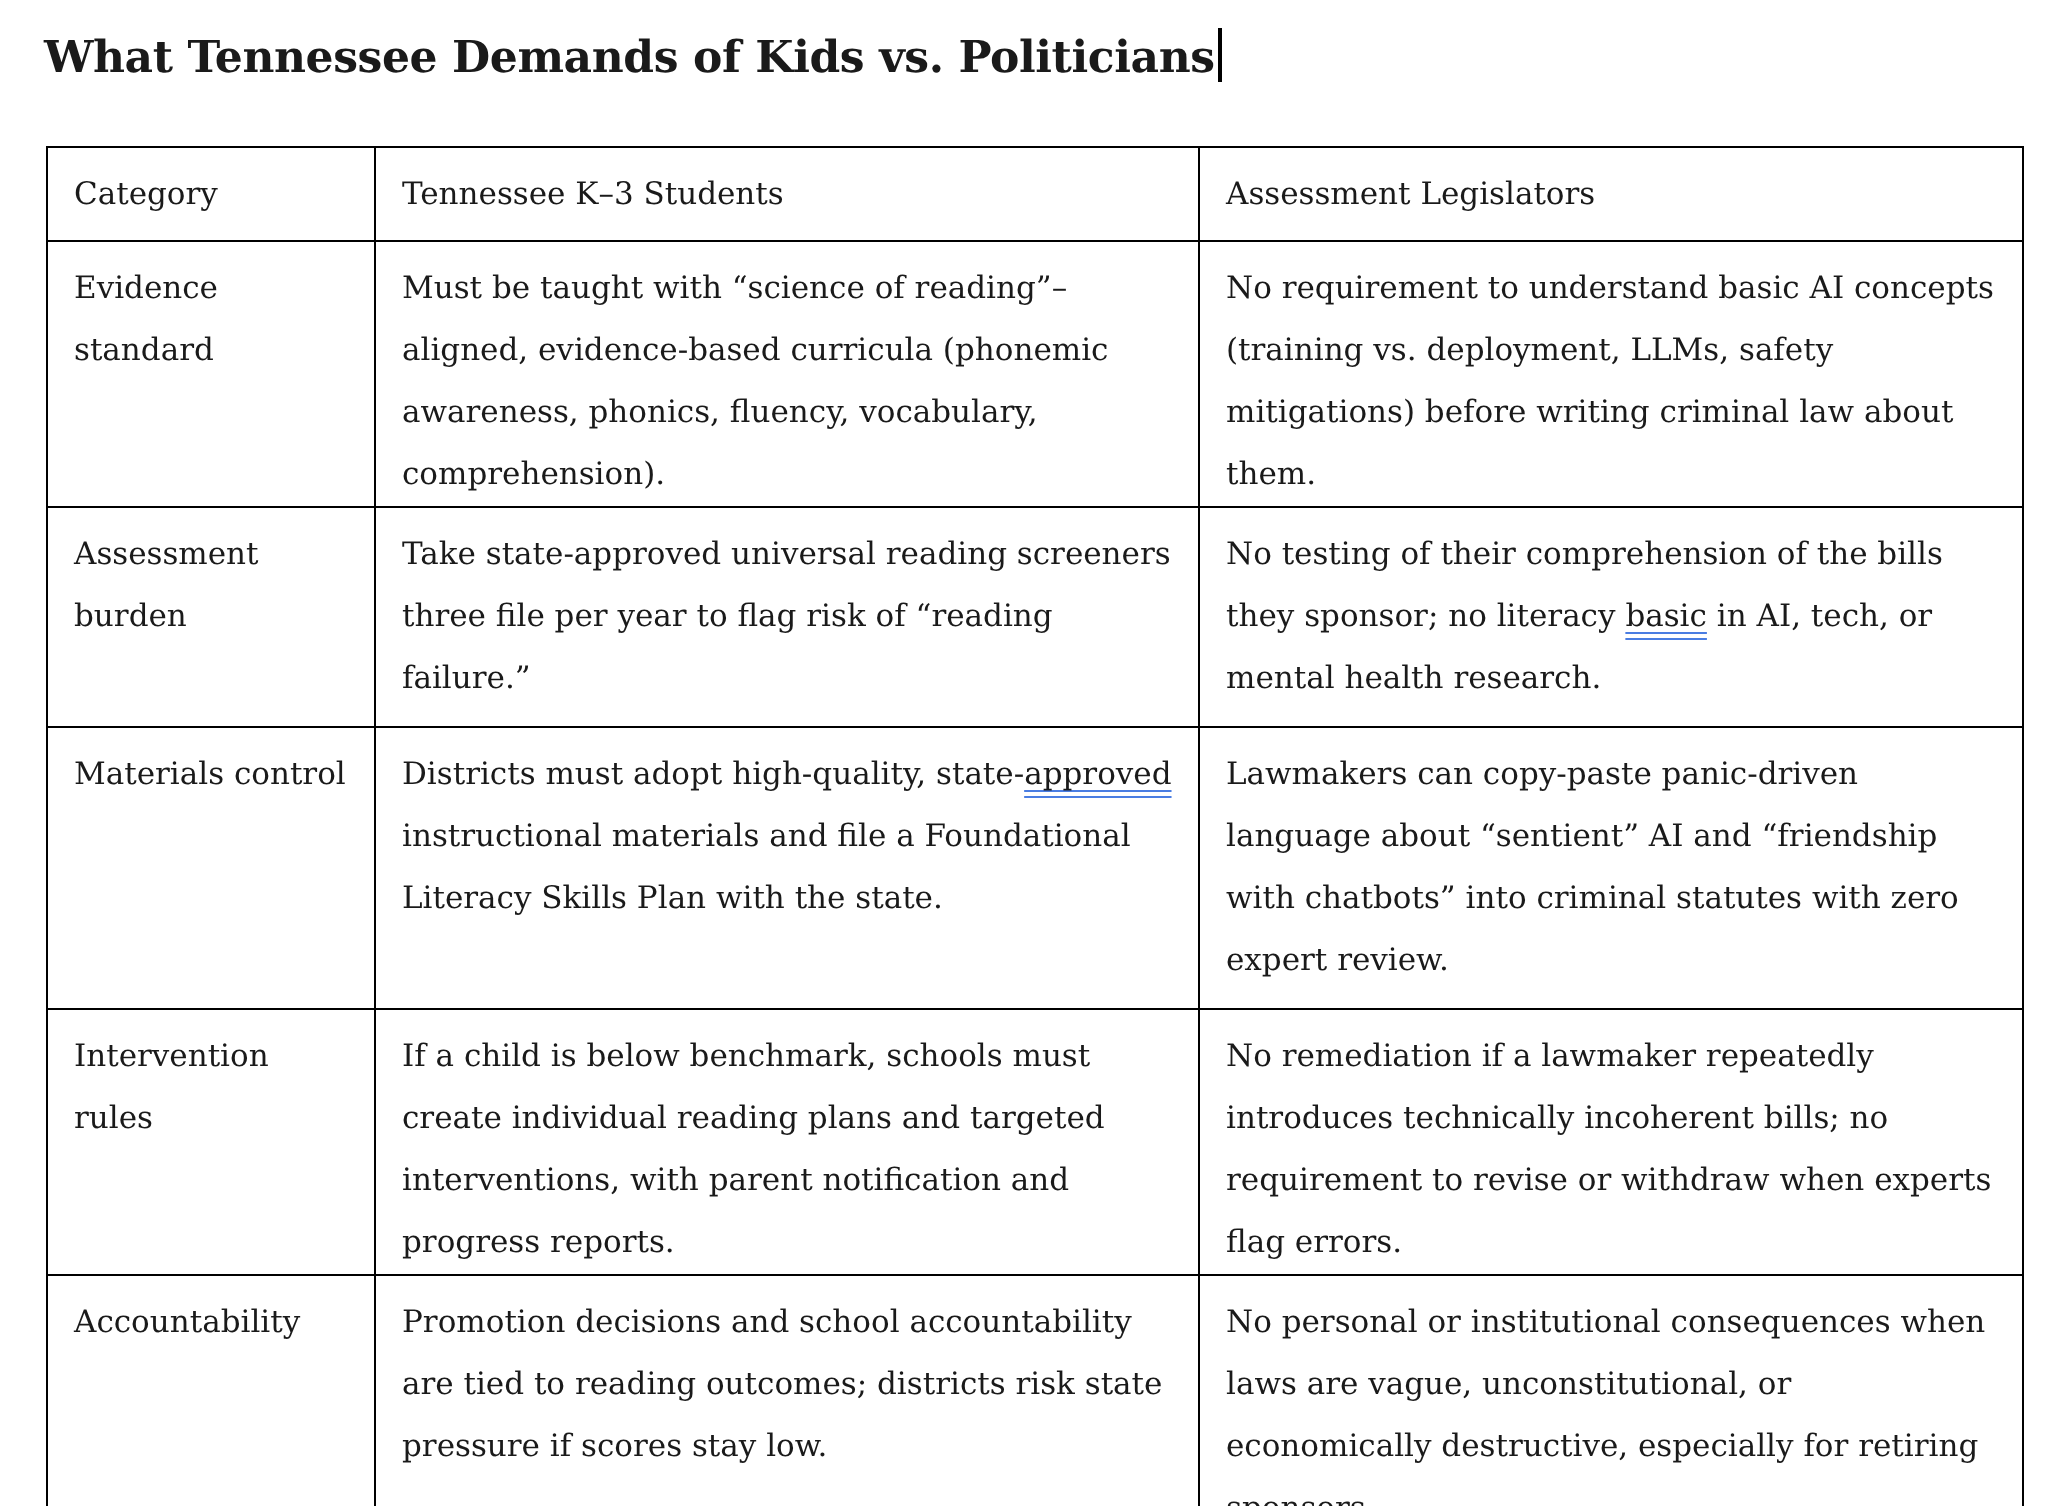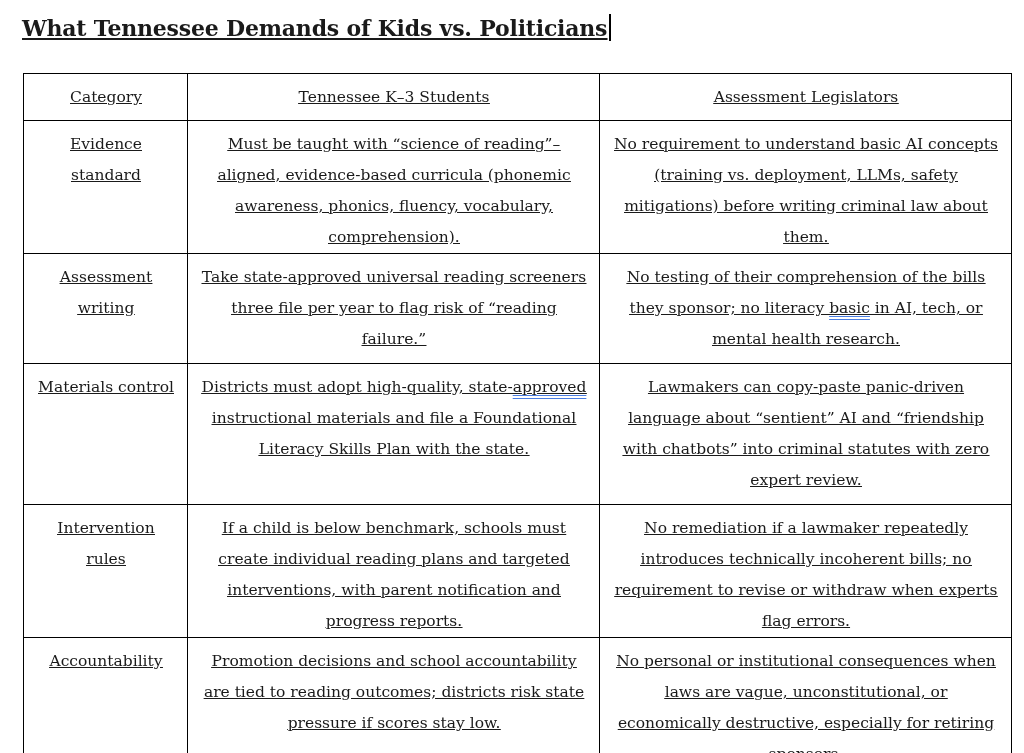--- a/index.html
+++ b/index.html
@@ -1,15 +1,15 @@
 <!DOCTYPE html>
 <html style="--grammar-color: #4a7de2;"><head>
 <meta charset="utf-8">
 <style>
-  * { box-sizing: border-box; margin: 0; padding: 0; text-decoration: underline; }
+  * { box-sizing: border-box; margin: 0; padding: 0; }
   html, body {
     width: 1024px; height: 753px;
     background: #ffffff;
     font-family: "DejaVu Serif", "Liberation Serif", serif;
     color: #1a1a1a;
     overflow: hidden;
     position: relative;
   }
   .doc-title {
     position: absolute;
@@ -29,21 +29,21 @@
   table.doc-table {
     position: absolute;
     top: 73px; left: 23px;
     width: 988px;
     border-collapse: collapse;
     table-layout: fixed;
   }
   .doc-table th, .doc-table td {
     border: 1.5px solid #000;
     vertical-align: top;
-    text-align: center;
+    text-align: left;
     font-size: 15.5px;
     line-height: 31px;
     padding: 8px 12px 0 13px;
     font-weight: normal;
   }
   .doc-table thead tr { height: 47px; }
   .doc-table tbody tr:nth-child(1) { height: 104px; }
   .doc-table tbody tr:nth-child(2) { height: 110px; }
   .doc-table tbody tr:nth-child(3) { height: 141px; }
   .doc-table tbody tr:nth-child(4) { height: 110px; }
@@ -75,21 +75,21 @@
         <th>Assessment Legislators</th>
       </tr>
     </thead>
     <tbody>
         <tr>
           <td class="cell-category">Evidence standard</td>
           <td class="cell-text">Must be taught with “science of reading”–aligned, evidence-based curricula (phonemic awareness, phonics, fluency, vocabulary, comprehension).</td>
           <td class="cell-text">No requirement to understand basic AI concepts (training vs. deployment, LLMs, safety mitigations) before writing criminal law about them.</td>
         </tr>
         <tr>
-          <td class="cell-category">Assessment writing</td>
+          <td class="cell-category">Assessment burden</td>
           <td class="cell-text">Take state-approved universal reading screeners three file per year to flag risk of “reading failure.”</td>
           <td class="cell-text">No testing of their comprehension of the bills they sponsor; no literacy <span class="grammar-underline">basic</span> in AI, tech, or mental health research.</td>
         </tr>
         <tr>
           <td class="cell-category">Materials control</td>
           <td class="cell-text">Districts must adopt high-quality, state-<span class="grammar-underline">approved</span> instructional materials and file a Foundational Literacy Skills Plan with the state.</td>
           <td class="cell-text">Lawmakers can copy-paste panic-driven language about “sentient” AI and “friendship with chatbots” into criminal statutes with zero expert review.</td>
         </tr>
         <tr>
           <td class="cell-category">Intervention rules</td>

